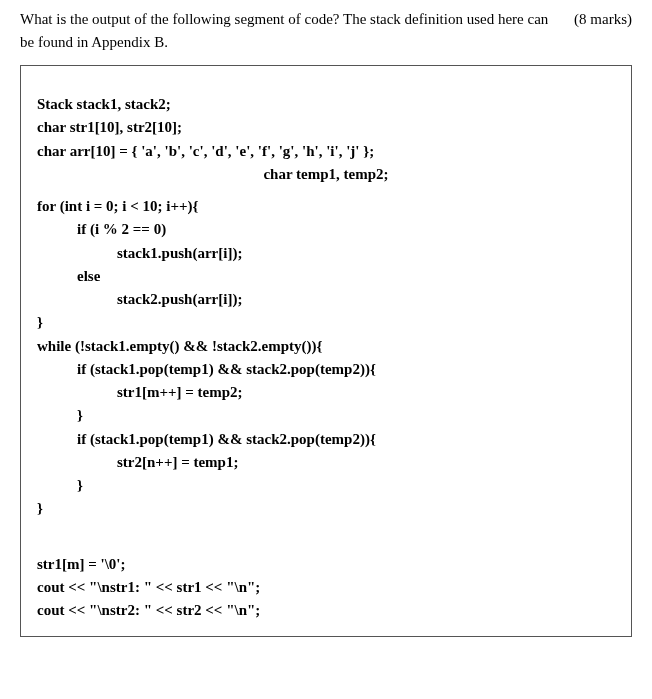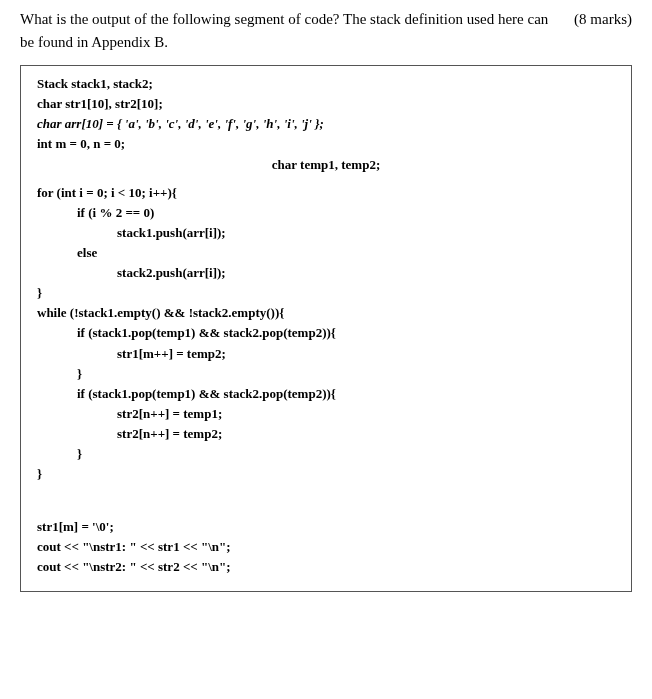--- a/index.html
+++ b/index.html
@@ -32,23 +32,23 @@
       padding-right: 10px;
     }
 
     .marks {
       white-space: nowrap;
       font-size: 15px;
     }
 
     .code-box {
       border: 1px solid #555;
-      padding: 8px 16px 14px 16px;
+      padding: 27px 16px 14px 16px;
       font-family: "Times New Roman", Times, serif;
-      font-size: 13px;
+      font-size: 15px;
       line-height: 1.55;
     }
 
     .code-line {
       display: block;
       white-space: pre;
     }
 
     .bold {
       font-weight: bold;
@@ -63,35 +63,33 @@
 <body>
 
 <div class="intro-text">
   <span class="intro-left">What is the output of the following segment of code? The stack definition used here can be found in Appendix B.</span>
   <span class="marks">(8 marks)</span>
 </div>
 
 <div class="code-box" id="code-container">
 <span class="code-line bold" style="padding-left: 0px;">Stack stack1, stack2;</span>
     <span class="code-line bold" style="padding-left: 0px;">char str1[10], str2[10];</span>
-    <span class="code-line bold" style="padding-left: 0px; font-style: italic;">char arr[10] = { 'a', 'b', 'c', 'd', 'e', 'f', 'g', 'h', 'i', 'j' };</span>
-    <span class="code-line bold" style="padding-left: 0px;">int m = 0, n = 0;</span>
+    <span class="code-line bold" style="padding-left: 0px;">char arr[10] = { 'a', 'b', 'c', 'd', 'e', 'f', 'g', 'h', 'i', 'j' };</span>
     <span class="code-line bold" style="padding-left: 0px; text-align: center;">char temp1, temp2;</span>
     <span class="blank"></span>
     <span class="code-line bold" style="padding-left: 0px;">for (int i = 0; i &lt; 10; i++){</span>
     <span class="code-line bold" style="padding-left: 40px;">if (i % 2 == 0)</span>
     <span class="code-line bold" style="padding-left: 80px;">stack1.push(arr[i]);</span>
     <span class="code-line bold" style="padding-left: 40px;">else</span>
     <span class="code-line bold" style="padding-left: 80px;">stack2.push(arr[i]);</span>
     <span class="code-line bold" style="padding-left: 0px;">}</span>
     <span class="code-line bold" style="padding-left: 0px;">while (!stack1.empty() &amp;&amp; !stack2.empty()){</span>
     <span class="code-line bold" style="padding-left: 40px;">if (stack1.pop(temp1) &amp;&amp; stack2.pop(temp2)){</span>
     <span class="code-line bold" style="padding-left: 80px;">str1[m++] = temp2;</span>
     <span class="code-line bold" style="padding-left: 40px;">}</span>
     <span class="code-line bold" style="padding-left: 40px;">if (stack1.pop(temp1) &amp;&amp; stack2.pop(temp2)){</span>
     <span class="code-line bold" style="padding-left: 80px;">str2[n++] = temp1;</span>
-    <span class="code-line bold" style="padding-left: 80px;">str2[n++] = temp2;</span>
     <span class="code-line bold" style="padding-left: 40px;">}</span>
     <span class="code-line bold" style="padding-left: 0px;">}</span>
     <span class="code-line bold" style="padding-left: 0px; margin-top: 32px;">str1[m] = '\0';</span>
     <span class="code-line bold" style="padding-left: 0px;">cout &lt;&lt; "\nstr1: " &lt;&lt; str1 &lt;&lt; "\n";</span>
     <span class="code-line bold" style="padding-left: 0px;">cout &lt;&lt; "\nstr2: " &lt;&lt; str2 &lt;&lt; "\n";</span>
   </div>
 
 </body></html>

